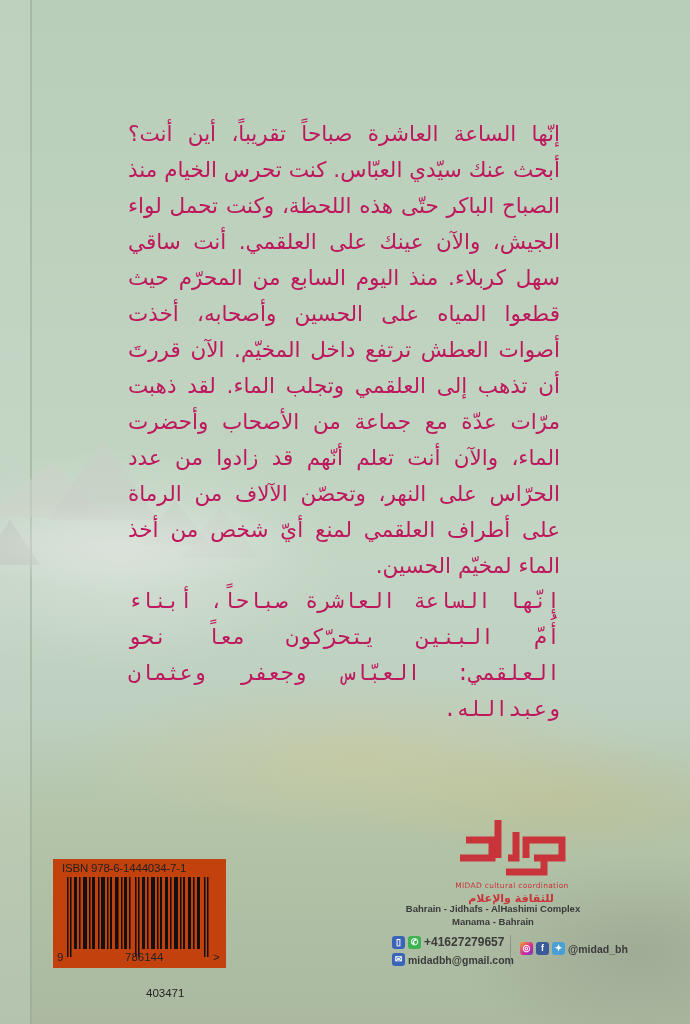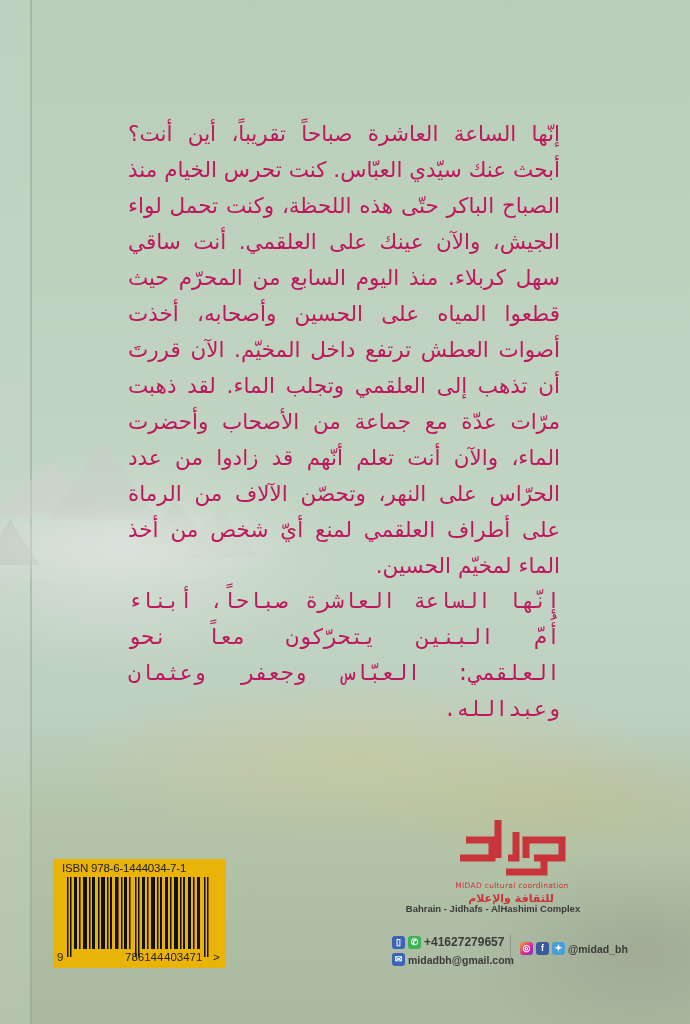--- a/index.html
+++ b/index.html
@@ -69,21 +69,21 @@
       color: #fff; font-size: 9px; line-height: 13px; text-align: center; font-weight: bold;
     }
     .ico-phone { background: #3b63b8; }
     .ico-wa { background: #3db354; }
     .ico-mail { background: #3b63b8; }
     .ico-ig { background: linear-gradient(135deg, #f0a12b, #d6249f 60%, #6a3fc4); }
     .ico-fb { background: #3a5a99; }
     .ico-tw { background: #4aa0d5; }
     .barcode-box {
       position: absolute; left: 53px; top: 859px; width: 173px; height: 109px;
-      background: #eab308;
+      background: #c2410c;
     }
     .isbn {
       position: absolute; left: 9px; top: 3px; font-family: "Liberation Sans", sans-serif;
       font-size: 11.5px; color: #222; letter-spacing: -0.2px; white-space: nowrap;
     }
     .bars { position: absolute; left: 14px; top: 18px; width: 145px; height: 80px; }
     .bar-digits { position: absolute; top: 92px; font-family: "Liberation Sans", sans-serif; font-size: 11.5px; color: #222; }
   </style>
 </head>
 <body>
@@ -110,20 +110,21 @@
     <path d="M64 20 V46 H56"></path>
     <path d="M74 46 V28 H110 V46 H82"></path>
     <path d="M92 46 V60 H54"></path>
   </g>
 </svg>
 <div class="logo-sub-ar">للثقافة والإعلام</div>
 <div class="logo-sub-en">MIDAD cultural coordination</div>
 
 <div class="address">
   <div>Bahrain - Jidhafs - AlHashimi Complex</div>
+  <div>Manama - Bahrain</div>
 </div>
 
 <div class="contacts">
   <div class="contact-row row-phone">
     <span class="ico ico-phone">▯</span>
     <span class="ico ico-wa">✆</span>
     <span>+41627279657</span>
   </div>
   <div class="contact-row row-mail">
     <span class="ico ico-mail">✉</span>
@@ -171,15 +172,15 @@
         <rect x="116" y="0" width="2" height="72"></rect>
       <rect x="121" y="0" width="3" height="72"></rect>
         <rect x="126" y="0" width="1.5" height="72"></rect>
       <rect x="130" y="0" width="3" height="72"></rect>
       <rect x="137" y="0" width="1.5" height="80"></rect>
         <rect x="140" y="0" width="1.5" height="80"></rect>
     </g>
   </svg>
   <div class="bar-digits" style="left:4px;">9</div>
   <div class="bar-digits" style="left:40px;margin-left:32px;">786144</div>
-  <div class="bar-digits" style="left:111px;">403471</div>
+  <div class="bar-digits" style="left:93px;margin-top:36px;">403471</div>
   <div class="bar-digits" style="left:160px;">&gt;</div>
 </div>
 
 </body></html>

